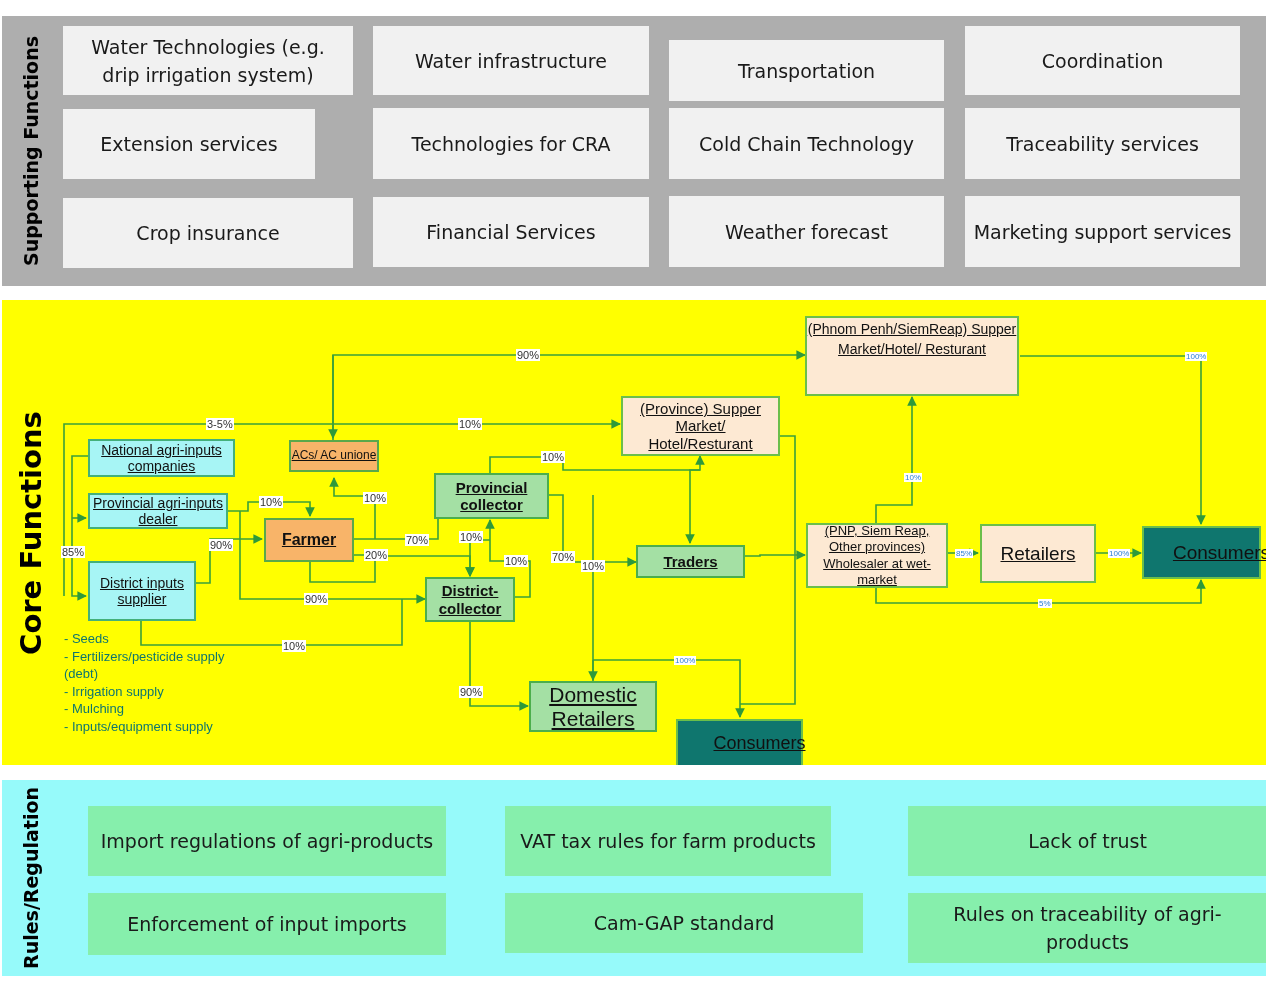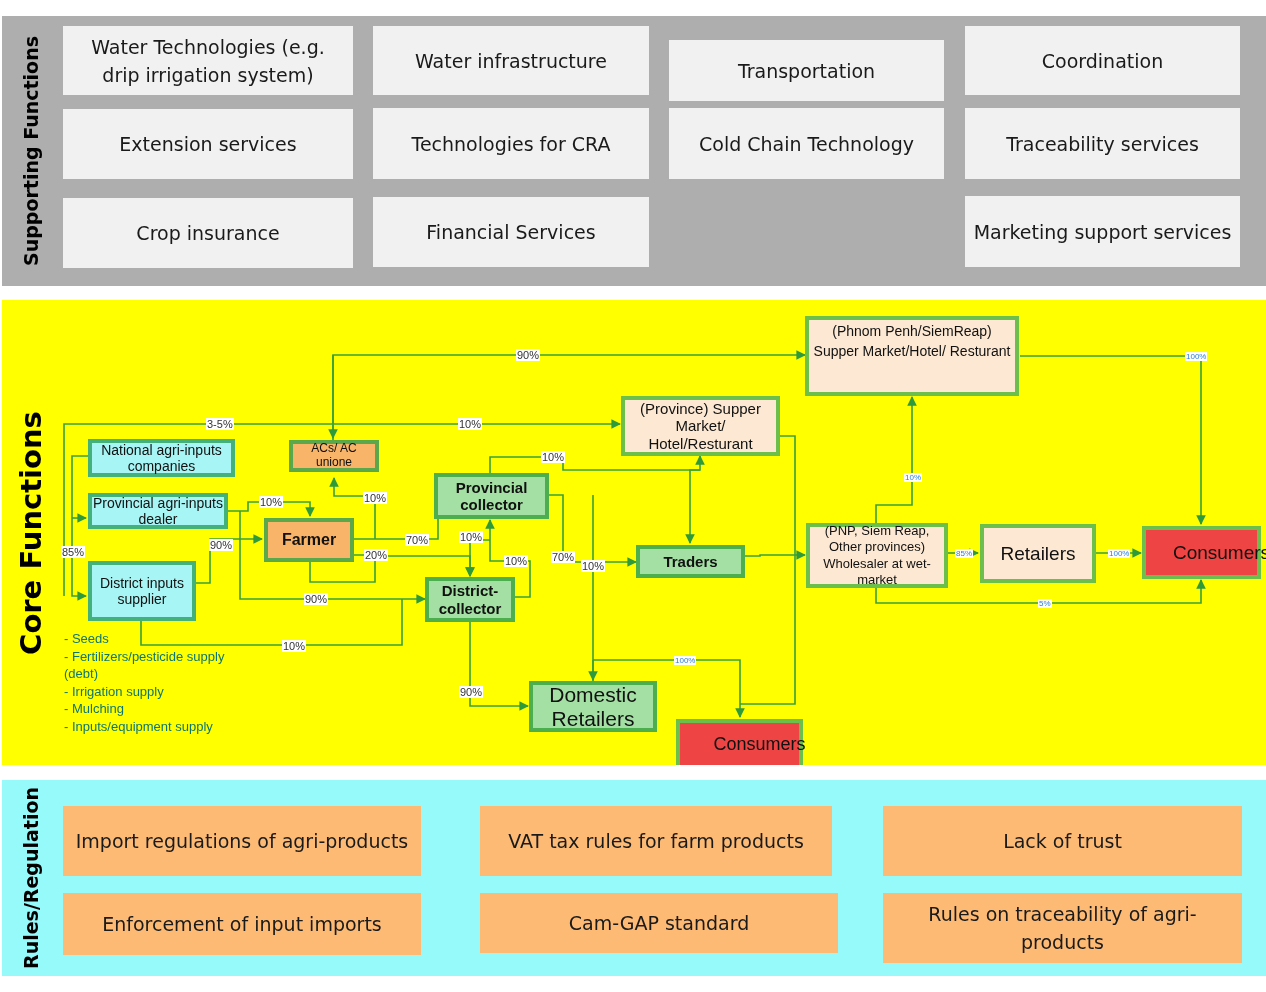--- a/index.html
+++ b/index.html
@@ -9,52 +9,53 @@
   #core { top:300px; height:465px; background:#ffff00; }
   #rules { top:780px; height:196px; background:#96fafa; }
   .side-label { position:absolute; left:0; top:0; width:58px; height:100%; display:flex; align-items:center; justify-content:center; }
   .side-label span { display:block; transform:rotate(-90deg); white-space:nowrap; font-family:"DejaVu Sans", sans-serif; font-weight:bold; color:#000; }
   #support .side-label span { font-size:19px; }
   #core .side-label span { font-size:29px; }
   #rules .side-label span { font-size:19px; }
   .cell { position:absolute; display:flex; align-items:center; justify-content:center; text-align:center;
           font-family:"DejaVu Sans", sans-serif; font-size:19px; line-height:28px; color:#1a1a1a; padding:0 8px; box-sizing:border-box; }
   #support .cell { background:#f1f1f1; }
-  #rules .cell { background:#fdba74; }
+  #rules .cell { background:#86efac;margin-left:25px; }
   .node { position:absolute; display:flex; align-items:center; justify-content:center; text-align:center; box-sizing:border-box;
-          border:4px solid #14532d; color:#111; line-height:1.15; }
+          border:2px solid #14532d; color:#111; line-height:1.15;text-decoration:underline; }
   .n-cyan { background:#a7f5f5; border-color:#44b07a; font-size:14px; }
   .n-orange { background:#f8b469; border-color:#5aa84a; }
   .n-green { background:#a4e0a4; border-color:#4cae4c; }
   .n-peach { background:#fde9d3; border-color:#6bbf4a; }
-  .n-grey { background:#ef4444; border-color:#6bbf4a;padding-left:40px; }
+  .n-grey { background:#0f766e; border-color:#6bbf4a;padding-left:40px; }
   .flow-label { position:absolute; background:#fff; color:#333; font-size:11px; line-height:12px; padding:0 1px; white-space:nowrap; }
   .flow-label.small { font-size:8px; line-height:9px; color:#2b7fd6; }
   #inputs-list { position:absolute; left:64px; top:630px; font-size:13px; line-height:17.6px; color:#0f766e; }
   svg#flows { position:absolute; left:0; top:0; }
 </style>
 </head>
 <body>
 
 <div class="panel" id="support">
   <div class="side-label">
       <span>Supporting Functions</span>
     </div>
   <div class="cell" style="left:61px;top:10px;width:290px;height:69px;">Water Technologies (e.g. drip irrigation system)</div>
   <div class="cell" style="left:371px;top:10px;width:276px;height:69px;">Water infrastructure</div>
   <div class="cell" style="left:667px;top:24px;width:275px;height:61px;">Transportation</div>
   <div class="cell" style="left:963px;top:10px;width:275px;height:69px;">Coordination</div>
 
-  <div class="cell" style="left:61px;top:93px;width:290px;height:70px;">Extension services</div>
+  <div class="cell" style="left:61px;top:93px;width:252px;height:70px;">Extension services</div>
   <div class="cell" style="left:371px;top:92px;width:276px;height:71px;">Technologies for CRA</div>
   <div class="cell" style="left:667px;top:92px;width:275px;height:71px;">Cold Chain Technology</div>
   <div class="cell" style="left:963px;top:92px;width:275px;height:71px;">Traceability services</div>
 
   <div class="cell" style="left:61px;top:182px;width:290px;height:70px;">Crop insurance</div>
   <div class="cell" style="left:371px;top:181px;width:276px;height:70px;">Financial Services</div>
+  <div class="cell" style="left:667px;top:180px;width:275px;height:71px;">Weather forecast</div>
   <div class="cell" style="left:963px;top:180px;width:275px;height:71px;">Marketing support services</div>
 </div>
 
 <div class="panel" id="core">
   <div class="side-label">
       <span>Core Functions</span>
     </div>
 </div>
 
 <svg id="flows" width="1266" height="992">
@@ -172,18 +173,18 @@
   <div>- Irrigation supply</div>
   <div>- Mulching</div>
   <div>- Inputs/equipment supply</div>
 </div>
 
 <div class="panel" id="rules">
   <div class="side-label">
       <span>Rules/Regulation</span>
     </div>
   <div class="cell" style="left:61px;top:26px;width:358px;height:70px;">Import regulations of agri-products</div>
-  <div class="cell" style="left:478px;top:26px;width:352px;height:70px;">VAT tax rules for farm products</div>
+  <div class="cell" style="left:478px;top:26px;width:326px;height:70px;">VAT tax rules for farm products</div>
   <div class="cell" style="left:881px;top:26px;width:359px;height:70px;">Lack of trust</div>
   <div class="cell" style="left:61px;top:113px;width:358px;height:62px;">Enforcement of input imports</div>
   <div class="cell" style="left:478px;top:113px;width:358px;height:60px;">Cam-GAP standard</div>
   <div class="cell" style="left:881px;top:113px;width:359px;height:70px;">Rules on traceability of agri-products</div>
 </div>
 
 </body></html>

